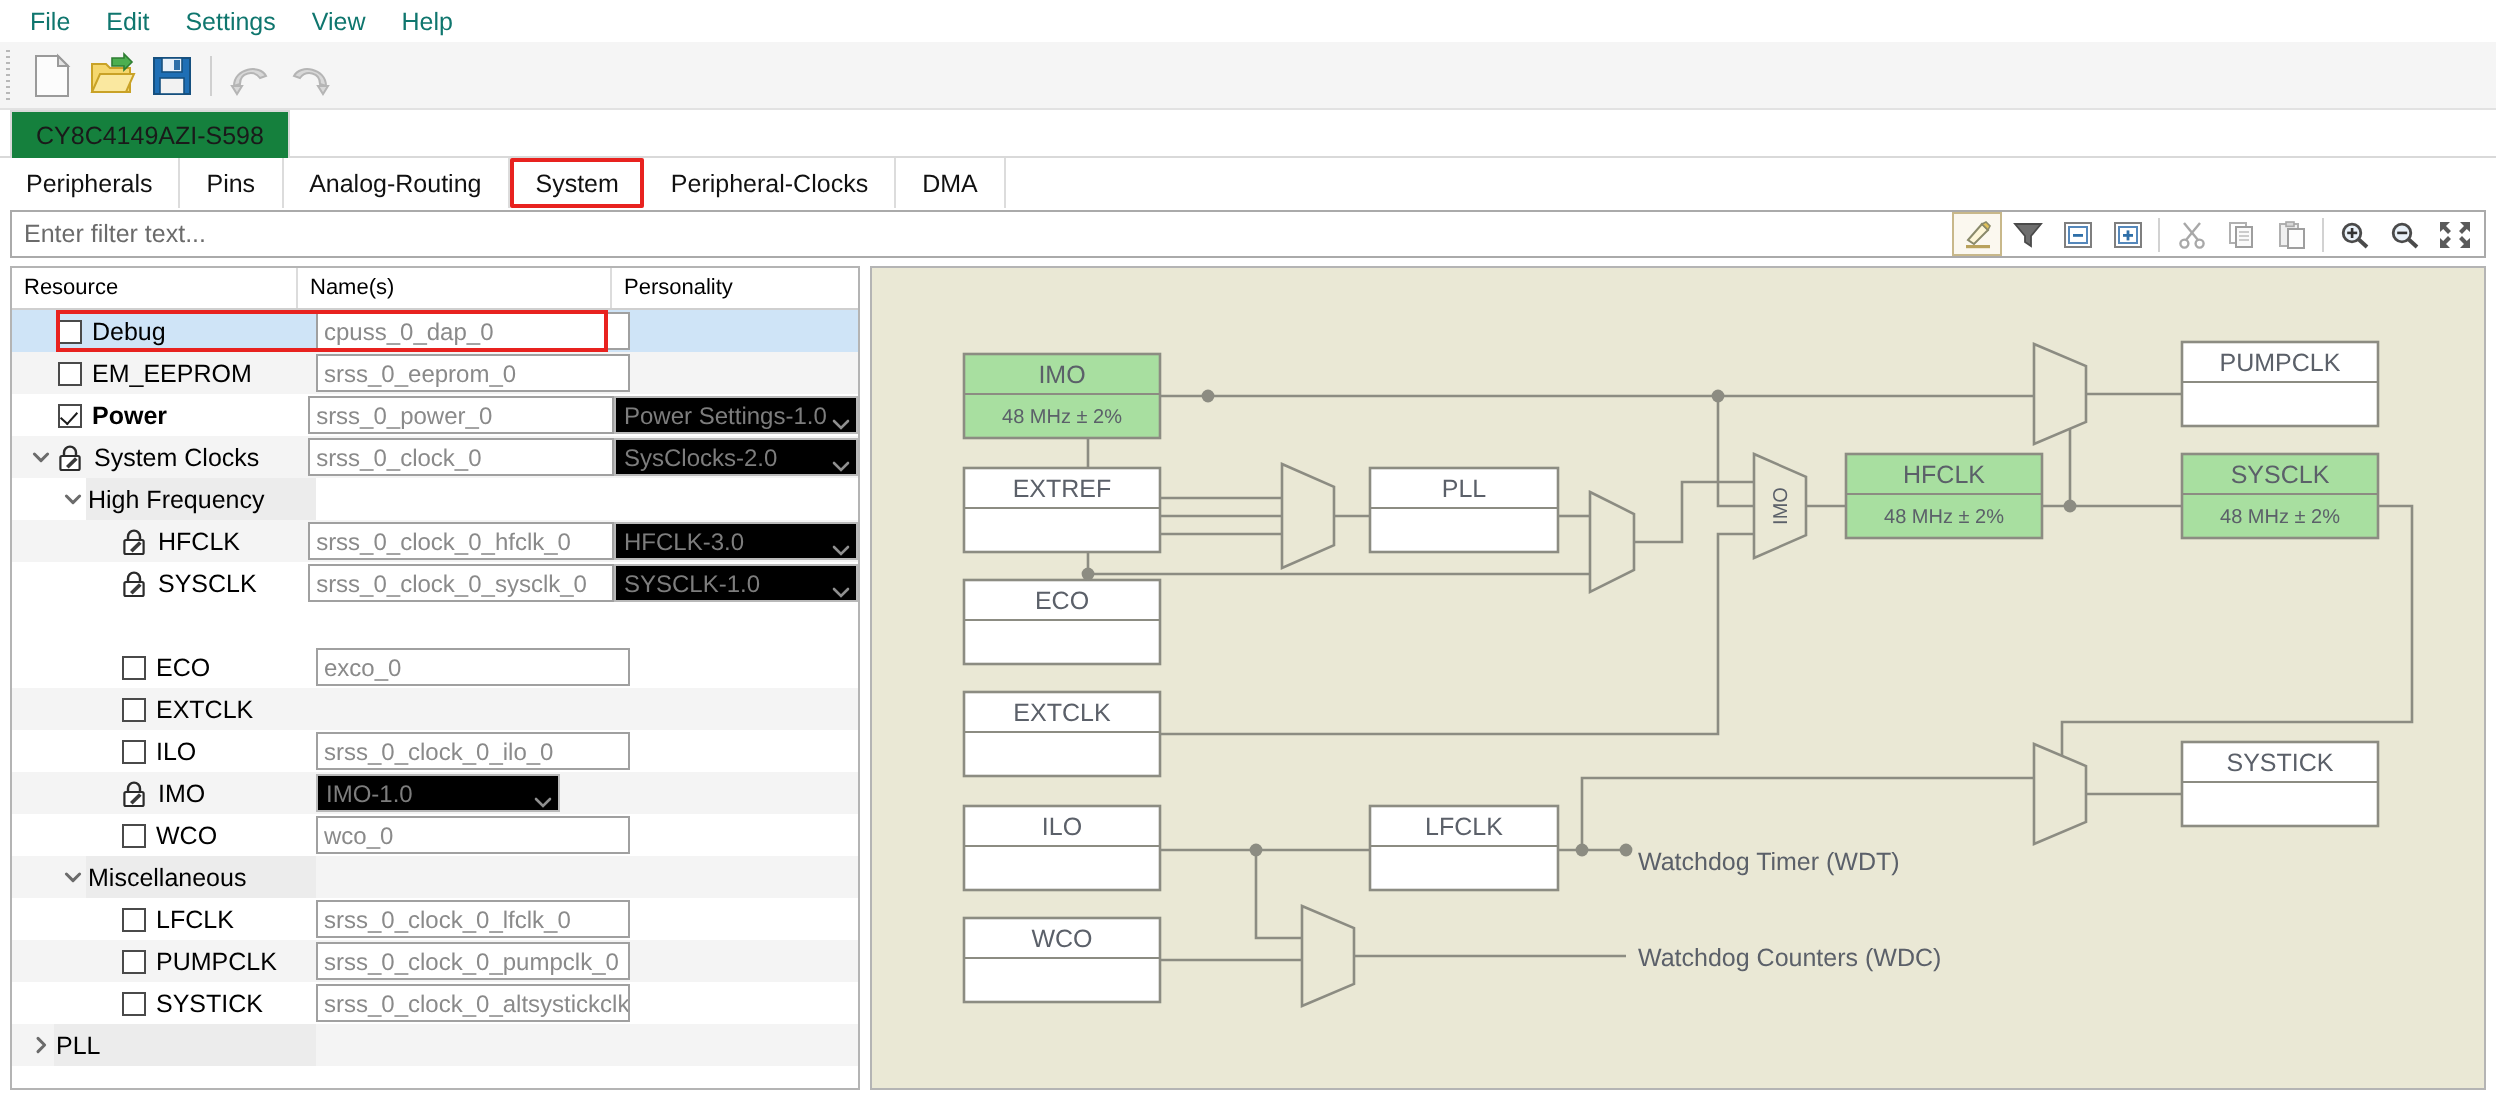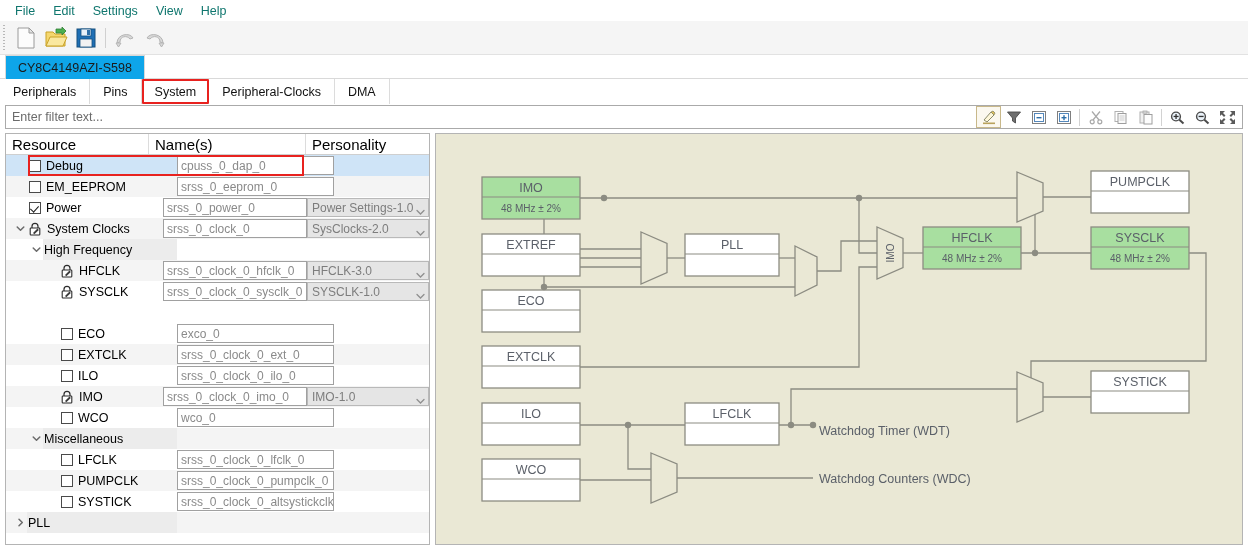--- a/index.html
+++ b/index.html
@@ -44,21 +44,21 @@
   .tb-sep { width: 1px; height: 20px; background: #d0d0d0; margin: 0 4px; }
 
   
   .doctabbar {
     position: absolute; left: 0; top: 55px; width: 1248px; height: 24px;
     background: #ffffff;
   }
   .doctab {
     position: absolute; left: 5px; top: 0px; height: 24px;
     padding: 0 12px; display: flex; align-items: center;
-    background: #0ea5e9;
+    background: #15803d;
     border: 1px solid #d9d9d9; border-bottom: none;
     font-size: 12.5px; color: #1a1a1a; white-space: nowrap;
   }
   .doctab-rest {
     position: absolute; left: 0; top: 23px; width: 1248px; height: 1px;
     background: #d9d9d9;
   }
 
   
   .tabbar {
@@ -100,36 +100,36 @@
   .tree-panel {
     position: absolute; left: 5px; top: 133px; width: 425px; height: 412px;
     background: #ffffff; border: 1px solid #b4b4b4;
     overflow: hidden;
   }
   .tree-header {
     display: flex; height: 21px; background: #ffffff;
     border-bottom: 1px solid #cfcfcf;
   }
   .th {
-    font-size: 15px; color: #000; display: flex; align-items: center;
+    font-size: 11px; color: #000; display: flex; align-items: center;
     padding-left: 6px; white-space: nowrap;
   }
   .th.c0 { width: 143px; border-right: 1px solid #dcdcdc; }
   .th.c1 { width: 157px; border-right: 1px solid #dcdcdc; }
   .th.c2 { flex: 1; }
 
   .tree-body { position: relative; height: 389px; background: #fff; }
   .row {
     position: absolute; left: 0; width: 423px; height: 21px;
     display: flex; align-items: center;
   }
   .row.alt { background: #f4f4f4; align-items: flex-end; }
   .row.sel { background: #cfe4f7; }
   .cell0 {
-    width: 171px; height: 21px; display: flex; align-items: center;
+    width: 152px; height: 21px; display: flex; align-items: center;
     position: relative;
   }
   .cell1 { width: 157px; height: 21px; display: flex; align-items: center; }
   .cell2 { flex: 1; height: 21px; display: flex; align-items: center; }
 
   .twisty {
     width: 13px; height: 21px; display: flex; align-items: center; justify-content: center;
     font-size: 9px; color: #6b6b6b; cursor: default; flex: 0 0 13px;
   }
   .chk {
@@ -147,21 +147,21 @@
     line-height: 14px;
   }
   .groupbg { background: #ececec; height: 21px; display:flex; align-items:center; }
 
   .namebox {
     height: 19px; width: 100%; border: 1px solid #a0a0a0; background: #ffffff;
     display: flex; align-items: center; padding-left: 3px;
     font-size: 12px; color: #8a8a8a; white-space: nowrap; overflow: hidden;
   }
   .persbox {
-    height: 19px; width: 122px; border: 1px solid #b9b9b9; background: #e5e5e5;
+    height: 19px; width: 122px; border: 1px solid #b9b9b9; background: #000000;
     display: flex; align-items: center; padding-left: 4px;
     font-size: 12px; color: #7d7d7d; white-space: nowrap;
     position: relative;
   }
   .persbox .car {
     position: absolute; right: 5px; top: 6px;
     width: 7px; height: 7px;
   }
   .selbox {
     position: absolute; left: 22px; top: 0px; width: 276px; height: 21px;
@@ -256,20 +256,23 @@
     </div>
   </div>
 
   <div class="tabbar">
     <div class="tab">
         <span>Peripherals</span>
       </div>
     <div class="tab">
         <span>Pins</span>
       </div>
+    <div class="tab">
+        <span>Analog-Routing</span>
+      </div>
     <div class="tab selected">
         <span>System</span>
       </div>
     <div class="tab">
         <span>Peripheral-Clocks</span>
       </div>
     <div class="tab">
         <span>DMA</span>
       </div>
   </div>
@@ -402,21 +405,21 @@
           </div>
           <div class="cell1">
             <div class="namebox">srss_0_eeprom_0</div>
           </div>
           <div class="cell2"></div>
         </div>
         <div class="row" style="top: 42px;">
           <div class="cell0">
             <div style="width: 8px; flex: 0 0 8px;"></div>
             <div class="twisty"></div>
-            <div class="" style="display: flex; align-items: center; flex: 1 1 0%; height: 21px;">
+            <div class="" style="display: flex; align-items: center; flex: 1 1 0%; height: 21px; font-weight: bold;">
               <div class="chk on" style="margin-left: 2px;"></div>
               <span class="rlabel">Power</span>
             </div>
           </div>
           <div class="cell1">
             <div class="namebox">srss_0_power_0</div>
           </div>
           <div class="cell2">
             <div class="persbox">
               <span>Power Settings-1.0</span>
@@ -536,23 +539,20 @@
         </div>
         <div class="row alt" style="top: 189px;">
           <div class="cell0">
             <div style="width: 40px; flex: 0 0 40px;"></div>
             <div class="twisty"></div>
             <div class="" style="display: flex; align-items: center; flex: 1 1 0%; height: 21px;">
               <div class="chk" style="margin-left: 2px;"></div>
               <span class="rlabel">EXTCLK</span>
             </div>
           </div>
-          <div class="cell1">
-            <div class="namebox">srss_0_clock_0_ext_0</div>
-          </div>
           <div class="cell2"></div>
         </div>
         <div class="row" style="top: 210px;">
           <div class="cell0">
             <div style="width: 40px; flex: 0 0 40px;"></div>
             <div class="twisty"></div>
             <div class="" style="display: flex; align-items: center; flex: 1 1 0%; height: 21px;">
               <div class="chk" style="margin-left: 2px;"></div>
               <span class="rlabel">ILO</span>
             </div>
@@ -567,23 +567,20 @@
             <div style="width: 40px; flex: 0 0 40px;"></div>
             <div class="twisty"></div>
             <div class="" style="display: flex; align-items: center; flex: 1 1 0%; height: 21px;">
               <span class="lockicon" style="margin-left: 1px;"><svg width="14" height="14" viewBox="0 0 14 14">
                   <path d="M4 6 V4.3 A3 3 0 0 1 10 4.3 V6" fill="none" stroke="#2b2b2b" stroke-width="1.2"></path>
                   <rect x="2.2" y="6" width="9.6" height="7" rx="0.8" fill="#ffffff" stroke="#2b2b2b" stroke-width="1.1"></rect>
                   <path d="M5 11 L9.5 6.6 L10.8 7.9 L6.3 12.3 Z" fill="#3a3a3a"></path>
                 </svg></span>
               <span class="rlabel">IMO</span>
             </div>
-          </div>
-          <div class="cell1">
-            <div class="namebox">srss_0_clock_0_imo_0</div>
           </div>
           <div class="cell2">
             <div class="persbox">
               <span>IMO-1.0</span>
               <span class="car"><svg width="9" height="7" viewBox="0 0 9 7">
                   <path d="M1 1.5 L4.5 5 L8 1.5" fill="none" stroke="#8f8f8f" stroke-width="1.3" stroke-linecap="round"></path>
                 </svg></span>
             </div>
           </div>
         </div>

